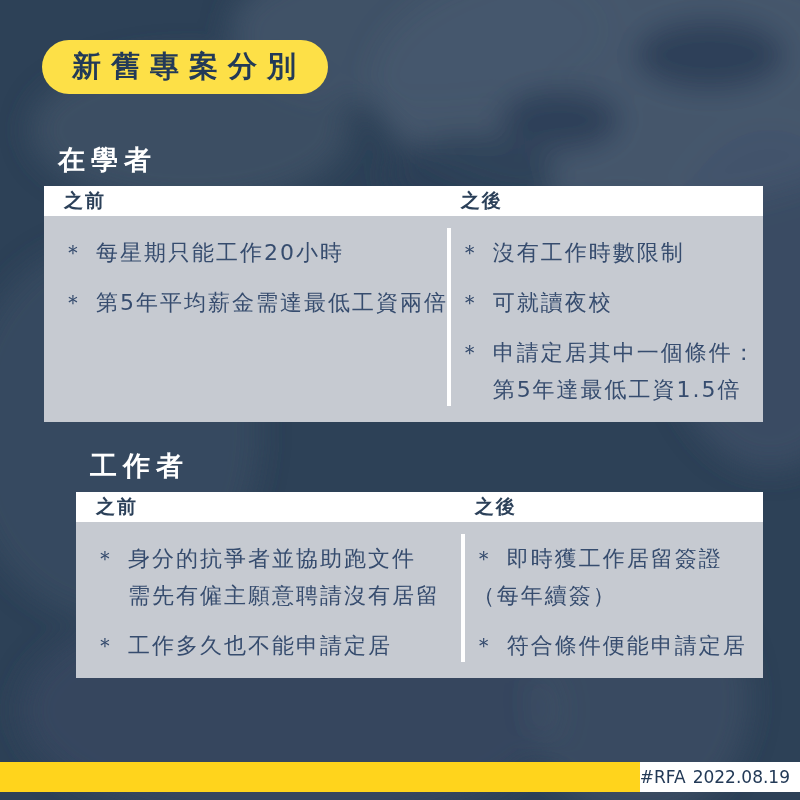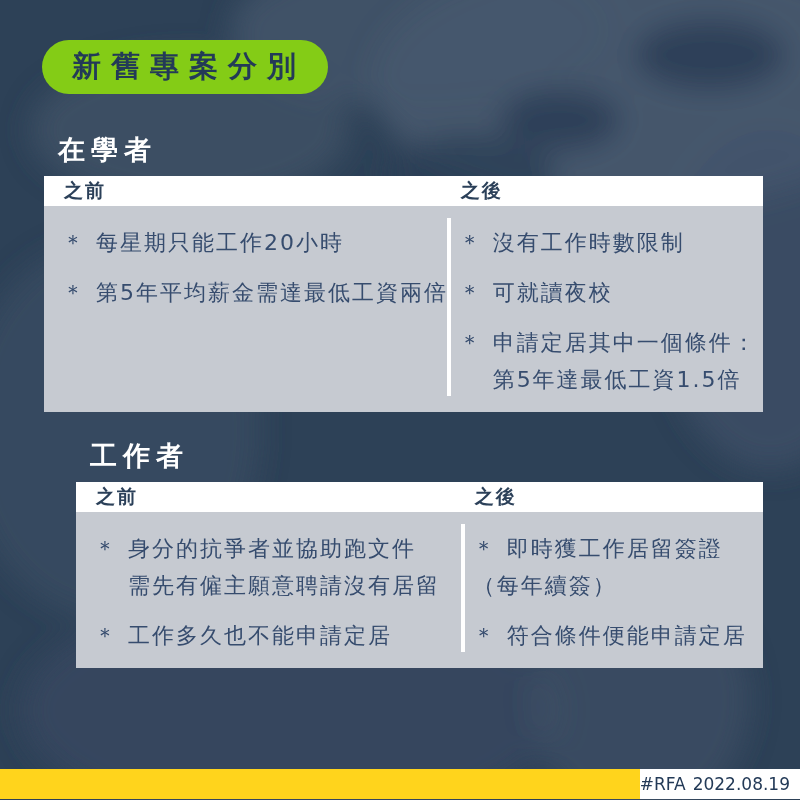--- a/index.html
+++ b/index.html
@@ -5,29 +5,29 @@
   html,body{margin:0;padding:0;background:#1c2a3d;}
   .canvas{
     position:relative;width:800px;height:800px;overflow:hidden;
     background:#2d4157;
     font-family:"DejaVu Sans",sans-serif;
   }
   .bg{position:absolute;left:0;top:0;width:800px;height:800px;}
 
   .title-pill{
     position:absolute;left:42px;top:40px;height:54px;
-    background:#84cc16;border-radius:28px;
+    background:#fde047;border-radius:28px;
     display:flex;align-items:center;padding:0 22px 0 30px;
     z-index:3;
   }
   .title-pill .title-text{
     font-size:29px;font-weight:bold;color:#233a57;letter-spacing:10px;
   }
 
-  .content{position:absolute;left:44px;top:132px;width:719px;z-index:2;}
+  .content{position:absolute;left:44px;top:142px;width:719px;z-index:2;}
 
   .section + .section{margin-top:26px;padding-left:32px;}
   .section-heading{
     margin:0 0 8px 14px;
     font-size:27px;font-weight:bold;color:#ffffff;letter-spacing:6px;
   }
 
   .compare-table{width:100%;}
   .table-header{
     display:flex;align-items:center;height:30px;background:#ffffff;
@@ -56,21 +56,21 @@
     flex:none;width:34px;font-size:22px;line-height:37px;color:#364c6e;
   }
   .lines{min-width:0;}
   .line{
     font-size:22px;line-height:37px;color:#364c6e;letter-spacing:2px;
     white-space:nowrap;
   }
   .line.flush{margin-left:-34px;}
 
   .footer-bar{
-    position:absolute;left:0;bottom:1px;width:800px;height:30px;
+    position:absolute;left:0;bottom:8px;width:800px;height:30px;
     display:flex;z-index:3;
   }
   .footer-yellow{width:655px;background:#ffd41c;}
   .footer-white{
     flex:1;background:#ffffff;display:flex;align-items:center;
     justify-content:flex-end;gap:7px;padding-right:10px;
     font-size:17px;color:#233a57;
   }
 </style>
 </head>

